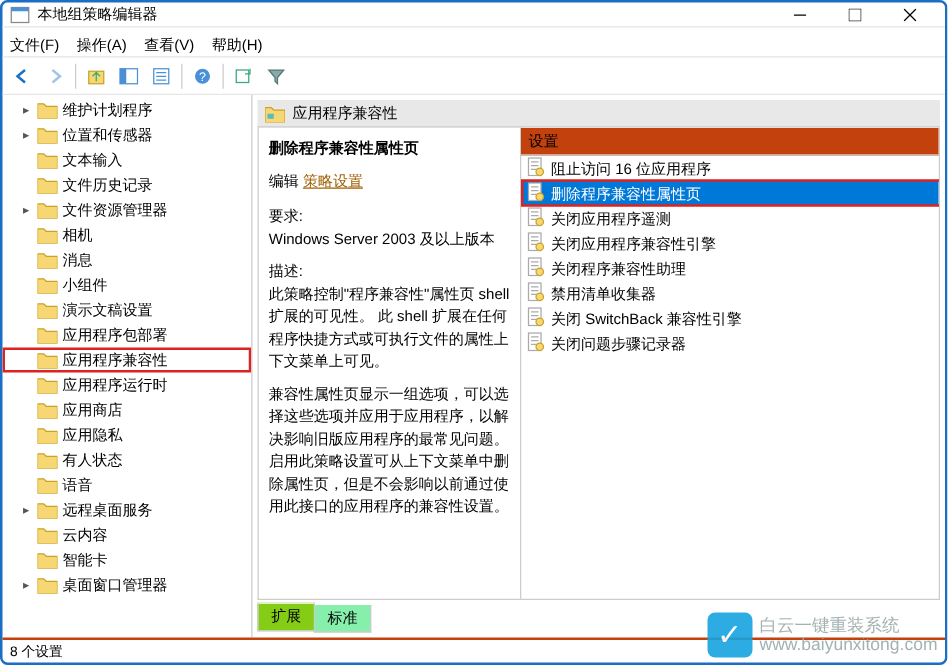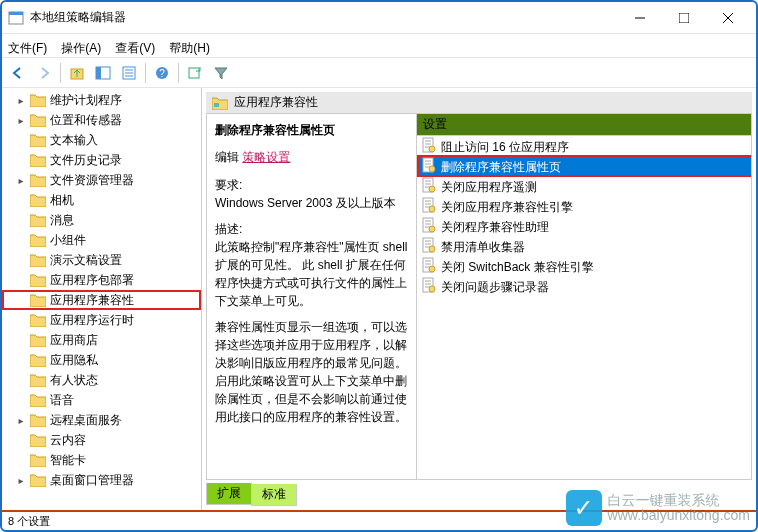--- a/index.html
+++ b/index.html
@@ -1,18 +1,18 @@
 <!DOCTYPE html>
 <html><head>
 <meta charset="utf-8">
 <style>
 * { box-sizing: border-box; margin: 0; padding: 0; font-family: "Microsoft YaHei", "Segoe UI", sans-serif; }
 body { width: 758px; height: 532px; background: #fff; position: relative; overflow: hidden; }
 .window { width: 758px; height: 532px; border: 2px solid #1a6fc4; border-radius: 6px; background: #fff; display: flex; flex-direction: column; position: relative; }
-.titlebar { height: 32px; display: flex; align-items: center; padding: 0 6px; border-bottom: 1px solid #e5e5e5; }
+.titlebar { height: 20px; display: flex; align-items: center; padding: 0 6px; border-bottom: 1px solid #e5e5e5; }
 .titlebar .ticon { width: 16px; height: 16px; margin-right: 6px; }
 .titlebar .title { font-size: 12px; flex: 1; }
 .wbtn { width: 44px; height: 28px; display: flex; align-items: center; justify-content: center; color: #222; }
 .wbtn svg { pointer-events: none; }
 .menubar { height: 24px; display: flex; align-items: flex-end; padding: 0 6px; font-size: 12px; gap: 14px; border-bottom: 1px solid #e5e5e5; }
 .toolbar { height: 30px; display: flex; align-items: center; padding: 0 4px; gap: 2px; border-bottom: 1px solid #e5e5e5; }
 .tbtn { width: 24px; height: 24px; display: flex; align-items: center; justify-content: center; border: 1px solid transparent; }
 .tbtn.disabled { opacity: .4; }
 .tsep { width: 1px; height: 20px; background: #ccc; margin: 0 2px; }
 .content { flex: 1; display: flex; min-height: 0; }
@@ -22,31 +22,31 @@
 .tnode .fld { width: 16px; height: 14px; margin-right: 4px; }
 .tnode.sel { border: 2px solid #d22; padding-left: 26px; }
 .tnode.sel .exp { left: 12px; top: 3px; }
 .rightpane { flex: 1; display: flex; flex-direction: column; min-width: 0; }
 .rhead { height: 22px; background: #e8e8e8; display: flex; align-items: center; padding: 0 6px; font-size: 12px; border-bottom: 1px solid #ccc; margin: 4px 4px 0 4px; }
 .rhead .fld2 { width: 16px; height: 14px; margin-right: 6px; }
 .rbody { flex: 1; display: flex; margin: 0 4px 4px 4px; border: 1px solid #ccc; border-top: none; min-height: 0; }
 .descpane { width: 210px; border-right: 1px solid #ccc; padding: 8px; font-size: 12px; overflow: hidden; }
 .descpane .dtitle { font-weight: bold; margin-bottom: 10px; }
 .descpane .dedit { margin-bottom: 10px; }
-.descpane .dlink { color: #be185d; text-decoration: underline; cursor: pointer; margin-top: 48px; }
+.descpane .dlink { color: #a16207; text-decoration: underline; cursor: pointer; margin-top: 48px; }
 .descpane .dsec { margin-bottom: 8px; line-height: 1.5; }
 .listpane { flex: 1; font-size: 12px; overflow: auto; }
-.listhead { height: 22px; border-bottom: 1px solid #ccc; display: flex; align-items: center; padding: 0 6px; background: #4d7c0f; }
+.listhead { height: 22px; border-bottom: 1px solid #ccc; display: flex; align-items: center; padding: 0 6px; background: #c2410c; }
 .litem { height: 20px; display: flex; align-items: flex-end; padding: 0 4px; white-space: nowrap; }
 .litem .licon { width: 16px; height: 16px; margin-right: 4px; flex-shrink: 0; }
 .litem.sel { background: #0078d7; color: #fff; }
 .litem.boxed { position: relative; }
 .redbox { position: absolute; border: 2px solid #d22; left: 0; right: -14px; top: -1px; bottom: -1px; pointer-events: none; }
 .tabs { height: 22px; display: flex; align-items: flex-end; margin: 0 4px 4px 4px; font-size: 12px; }
-.tab { padding: 2px 10px; border: 1px solid #ccc; border-top: none; background: #bef264; margin-right: -1px; }
+.tab { padding: 2px 10px; border: 1px solid #ccc; border-top: none; background: #86efac; margin-right: -1px; }
 .tab.active { border-top: 1px solid #fff; position: relative; top: -1px; background: #84cc16; }
 .status { height: 20px; border-top: 2px solid #c2410c; font-size: 11px; padding: 2px 6px; }
 .watermark { position: absolute; right: 6px; bottom: 4px; display: flex; align-items: center; gap: 6px; opacity: .9; }
 .watermark .logo { width: 36px; height: 36px; background: #17a4e0; border-radius: 6px; display: flex; align-items: center; justify-content: center; color: #fff; font-size: 24px; }
 .watermark .txt { color: #9aa; font-size: 14px; line-height: 1.1; }
 ::-webkit-scrollbar { width: 16px; }
 ::-webkit-scrollbar-track { background: #f0f0f0; }
 ::-webkit-scrollbar-thumb { background: #c8c8c8; }
 </style>
 </head>

